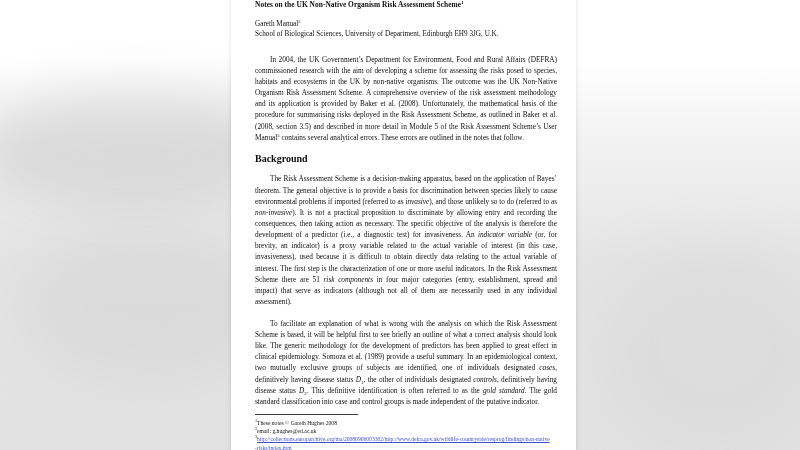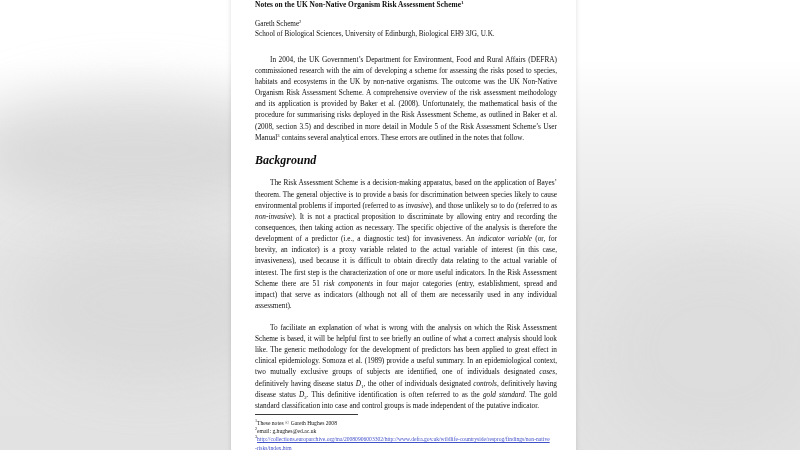--- a/index.html
+++ b/index.html
@@ -77,25 +77,24 @@
     font-size: 7.3px;
     line-height: 1.53;
     text-align: justify;
     text-justify: inter-word;
     margin: 0 0 10.5px 0;
     text-indent: 15px;
     color: #0f0f0f;
     hyphens: none;
   }
   h2.section {
-    font-size: 12px;
+    font-size: 10px;
     font-weight: bold;
     margin: 3px 0 9px 0;
     color: #0d0d0d;
-    font-style: italic;
   }
   sup {
     font-size: 4.6px;
     vertical-align: super;
     line-height: 0;
   }
   sub {
     font-size: 4.8px;
     vertical-align: sub;
     line-height: 0;
@@ -135,23 +134,23 @@
 <div id="viewer">
 
   <div class="backdrop-blob blob-a"></div>
   <div class="backdrop-blob blob-b"></div>
   <div class="backdrop-blob blob-c"></div>
 
   <div id="page">
 
     <h1 class="doc-title"><span>Notes on the UK Non-Native Organism Risk Assessment Scheme</span><sup>1</sup></h1>
 
-    <p class="byline"><span>Gareth Scheme</span><sup>2</sup></p>
+    <p class="byline"><span>Gareth Manual</span><sup>2</sup></p>
 
-    <p class="affiliation">School of Biological Sciences, University of Edinburgh, Biological EH9 3JG, U.K.</p>
+    <p class="affiliation">School of Biological Sciences, University of Department, Edinburgh EH9 3JG, U.K.</p>
 
     <p class="body"><span>In 2004, the UK Government’s Department for Environment, Food and Rural Affairs (DEFRA) commissioned research with the aim of developing a scheme for assessing the risks posed to species, habitats and ecosystems in the UK by non-native organisms. The outcome was the UK Non-Native Organism Risk Assessment Scheme. A comprehensive overview of the risk assessment methodology and its application is provided by Baker et al. (2008). Unfortunately, the mathematical basis of the procedure for summarising risks deployed in the Risk Assessment Scheme, as outlined in Baker et al. (2008, section 3.5) and described in more detail in Module 5 of the Risk Assessment Scheme’s User Manual</span><sup>3</sup><span> contains several analytical errors. These errors are outlined in the notes that follow.</span></p>
 
     <h2 class="section">Background</h2>
 
     <p class="body"><span>The Risk Assessment Scheme is a decision-making apparatus, based on the application of Bayes’ theorem. The general objective is to provide a basis for discrimination between species likely to cause environmental problems if imported (referred to as </span><i>invasive</i><span>), and those unlikely so to do (referred to as </span><i>non-invasive</i><span>). It is not a practical proposition to discriminate by allowing entry and recording the consequences, then taking action as necessary. The specific objective of the analysis is therefore the development of a predictor (i.e., a diagnostic test) for invasiveness. An </span><i>indicator variable</i><span> (or, for brevity, an indicator) is a proxy variable related to the actual variable of interest (in this case, invasiveness), used because it is difficult to obtain directly data relating to the actual variable of interest. The first step is the characterization of one or more useful indicators. In the Risk Assessment Scheme there are 51 </span><i>risk components</i><span> in four major categories (entry, establishment, spread and impact) that serve as indicators (although not all of them are necessarily used in any individual assessment).</span></p>
 
     <p class="body"><span>To facilitate an explanation of what is wrong with the analysis on which the Risk Assessment Scheme is based, it will be helpful first to see briefly an outline of what a correct analysis should look like. The generic methodology for the development of predictors has been applied to great effect in clinical epidemiology. Somoza et al. (1989) provide a useful summary. In an epidemiological context, two mutually exclusive groups of subjects are identified, one of individuals designated </span><i>cases</i><span>, definitively having disease status </span><i>D</i><sub>1</sub><span>, the other of individuals designated </span><i>controls</i><span>, definitively having disease status </span><i>D</i><sub>2</sub><span>. This definitive identification is often referred to as the </span><i>gold standard</i><span>. The gold standard classification into case and control groups is made independent of the putative indicator.</span></p>
 
     <div id="footnotes">

